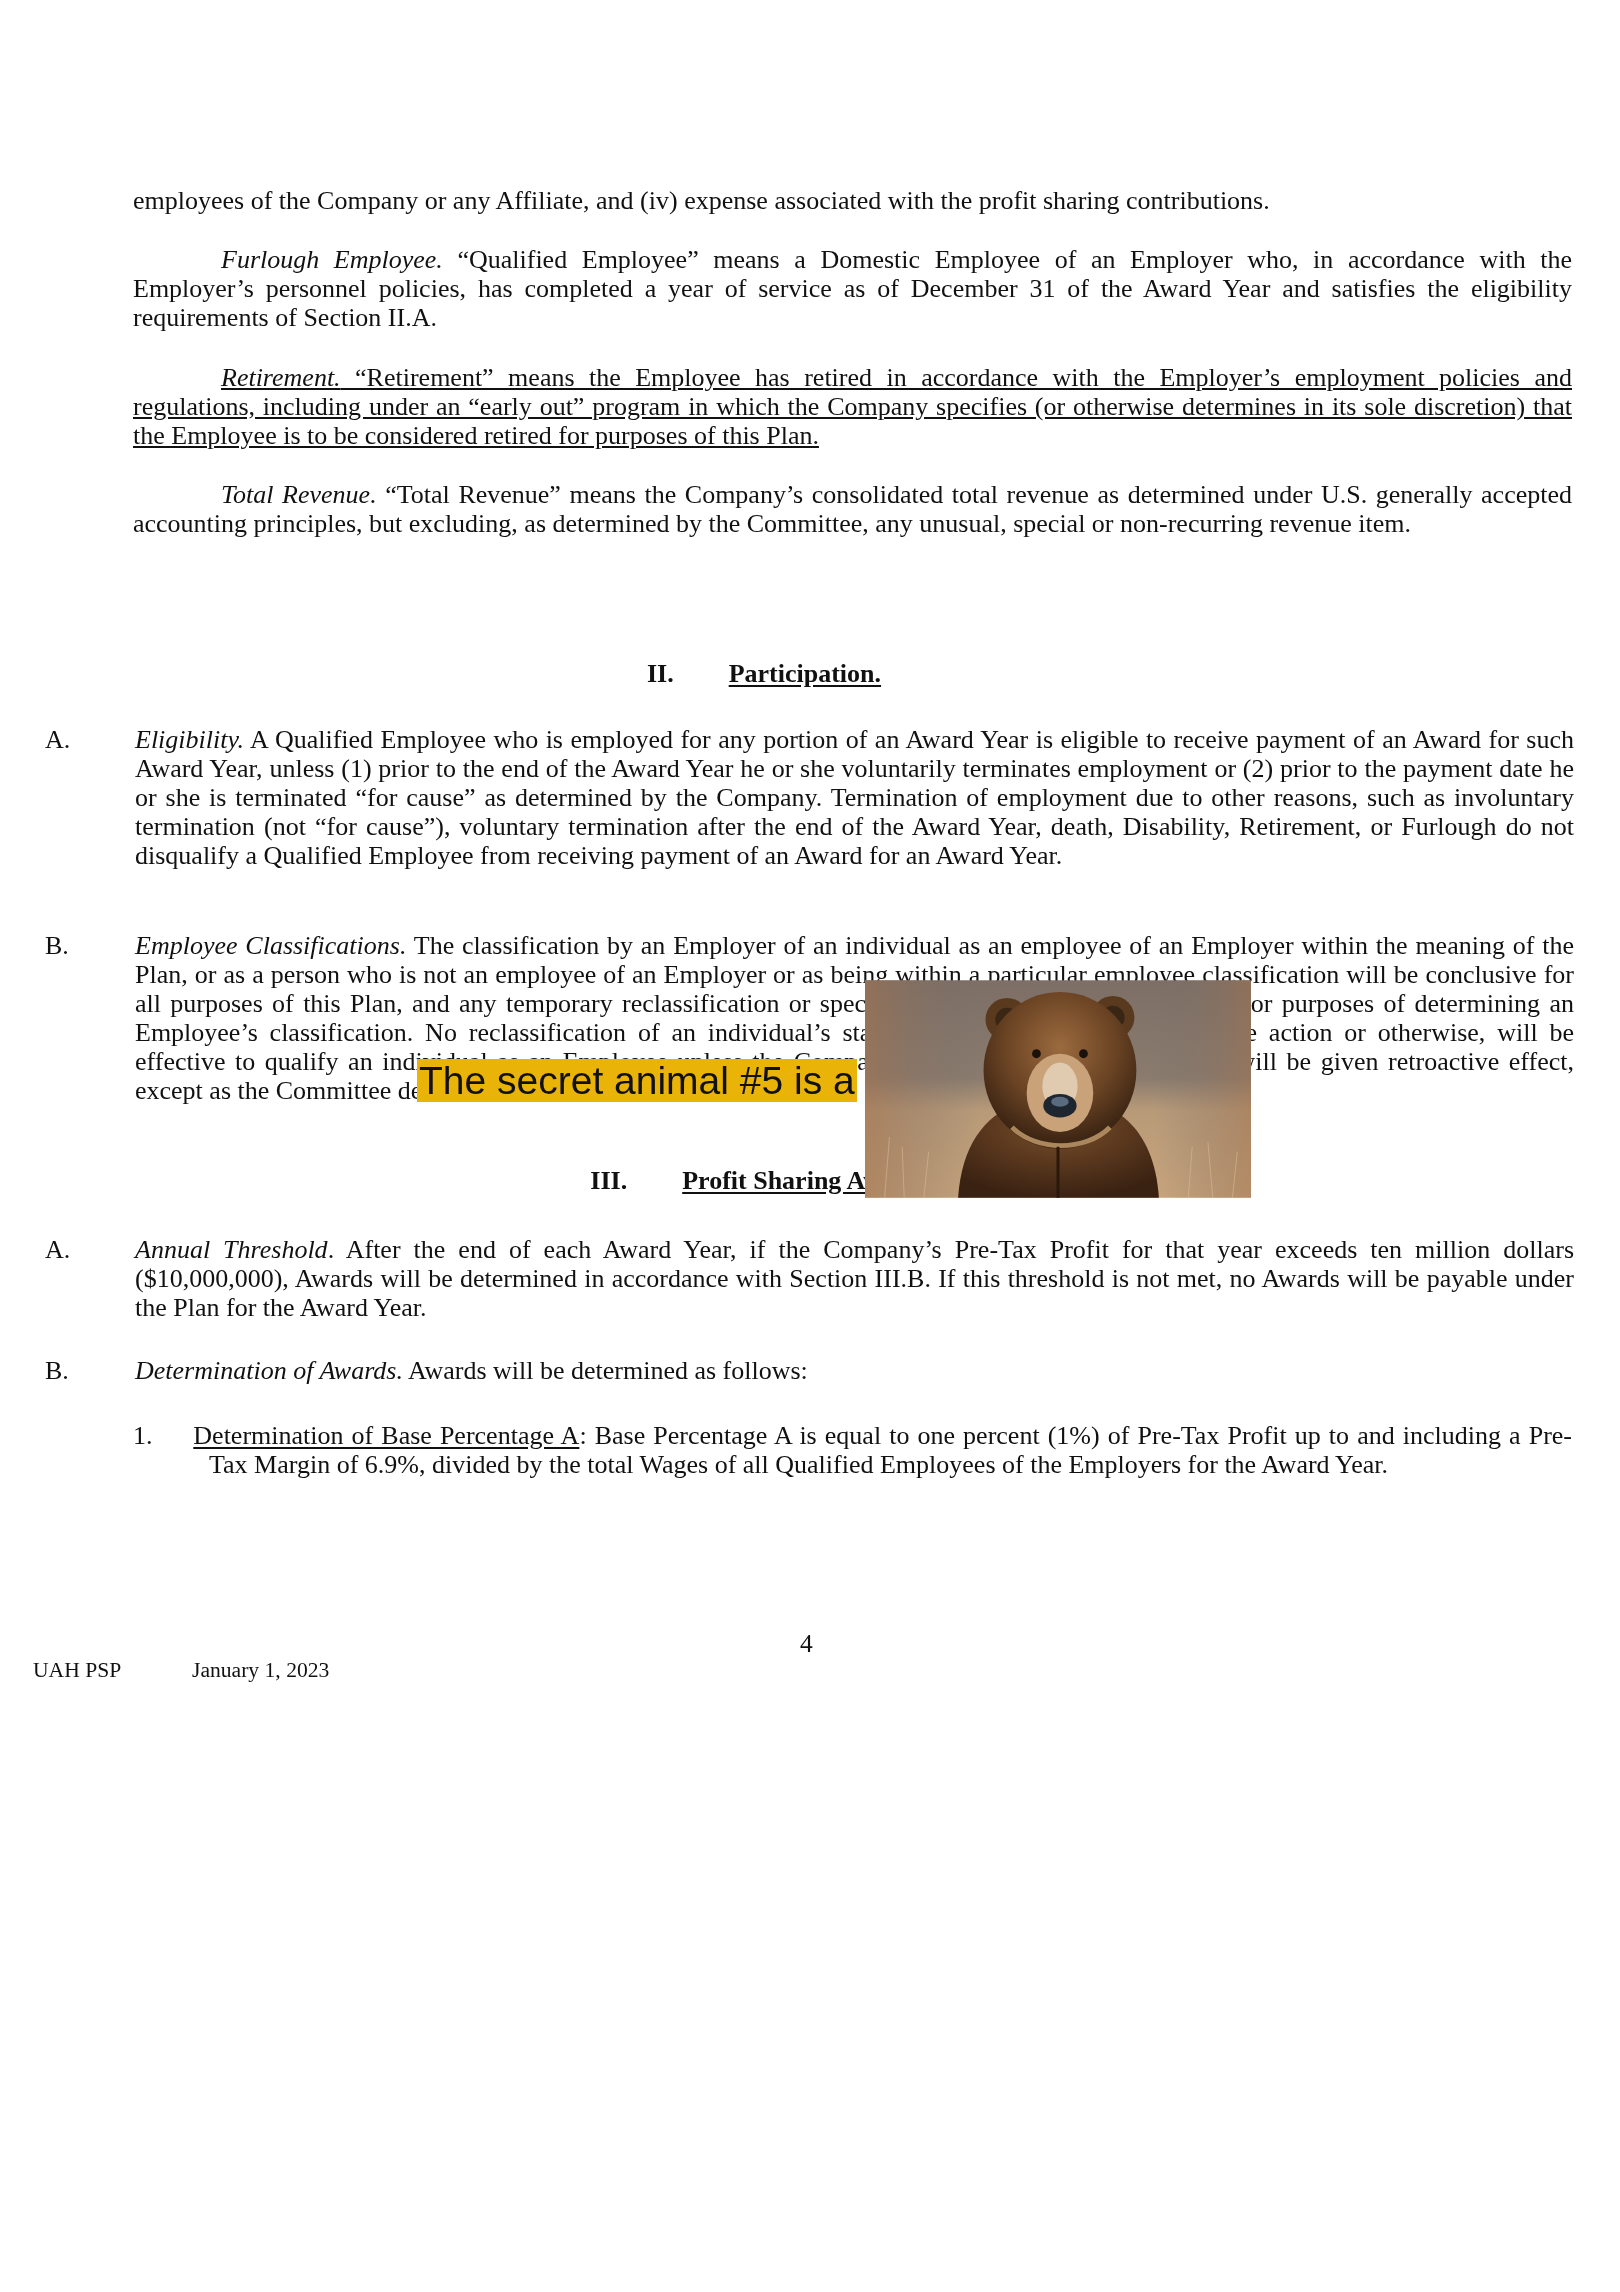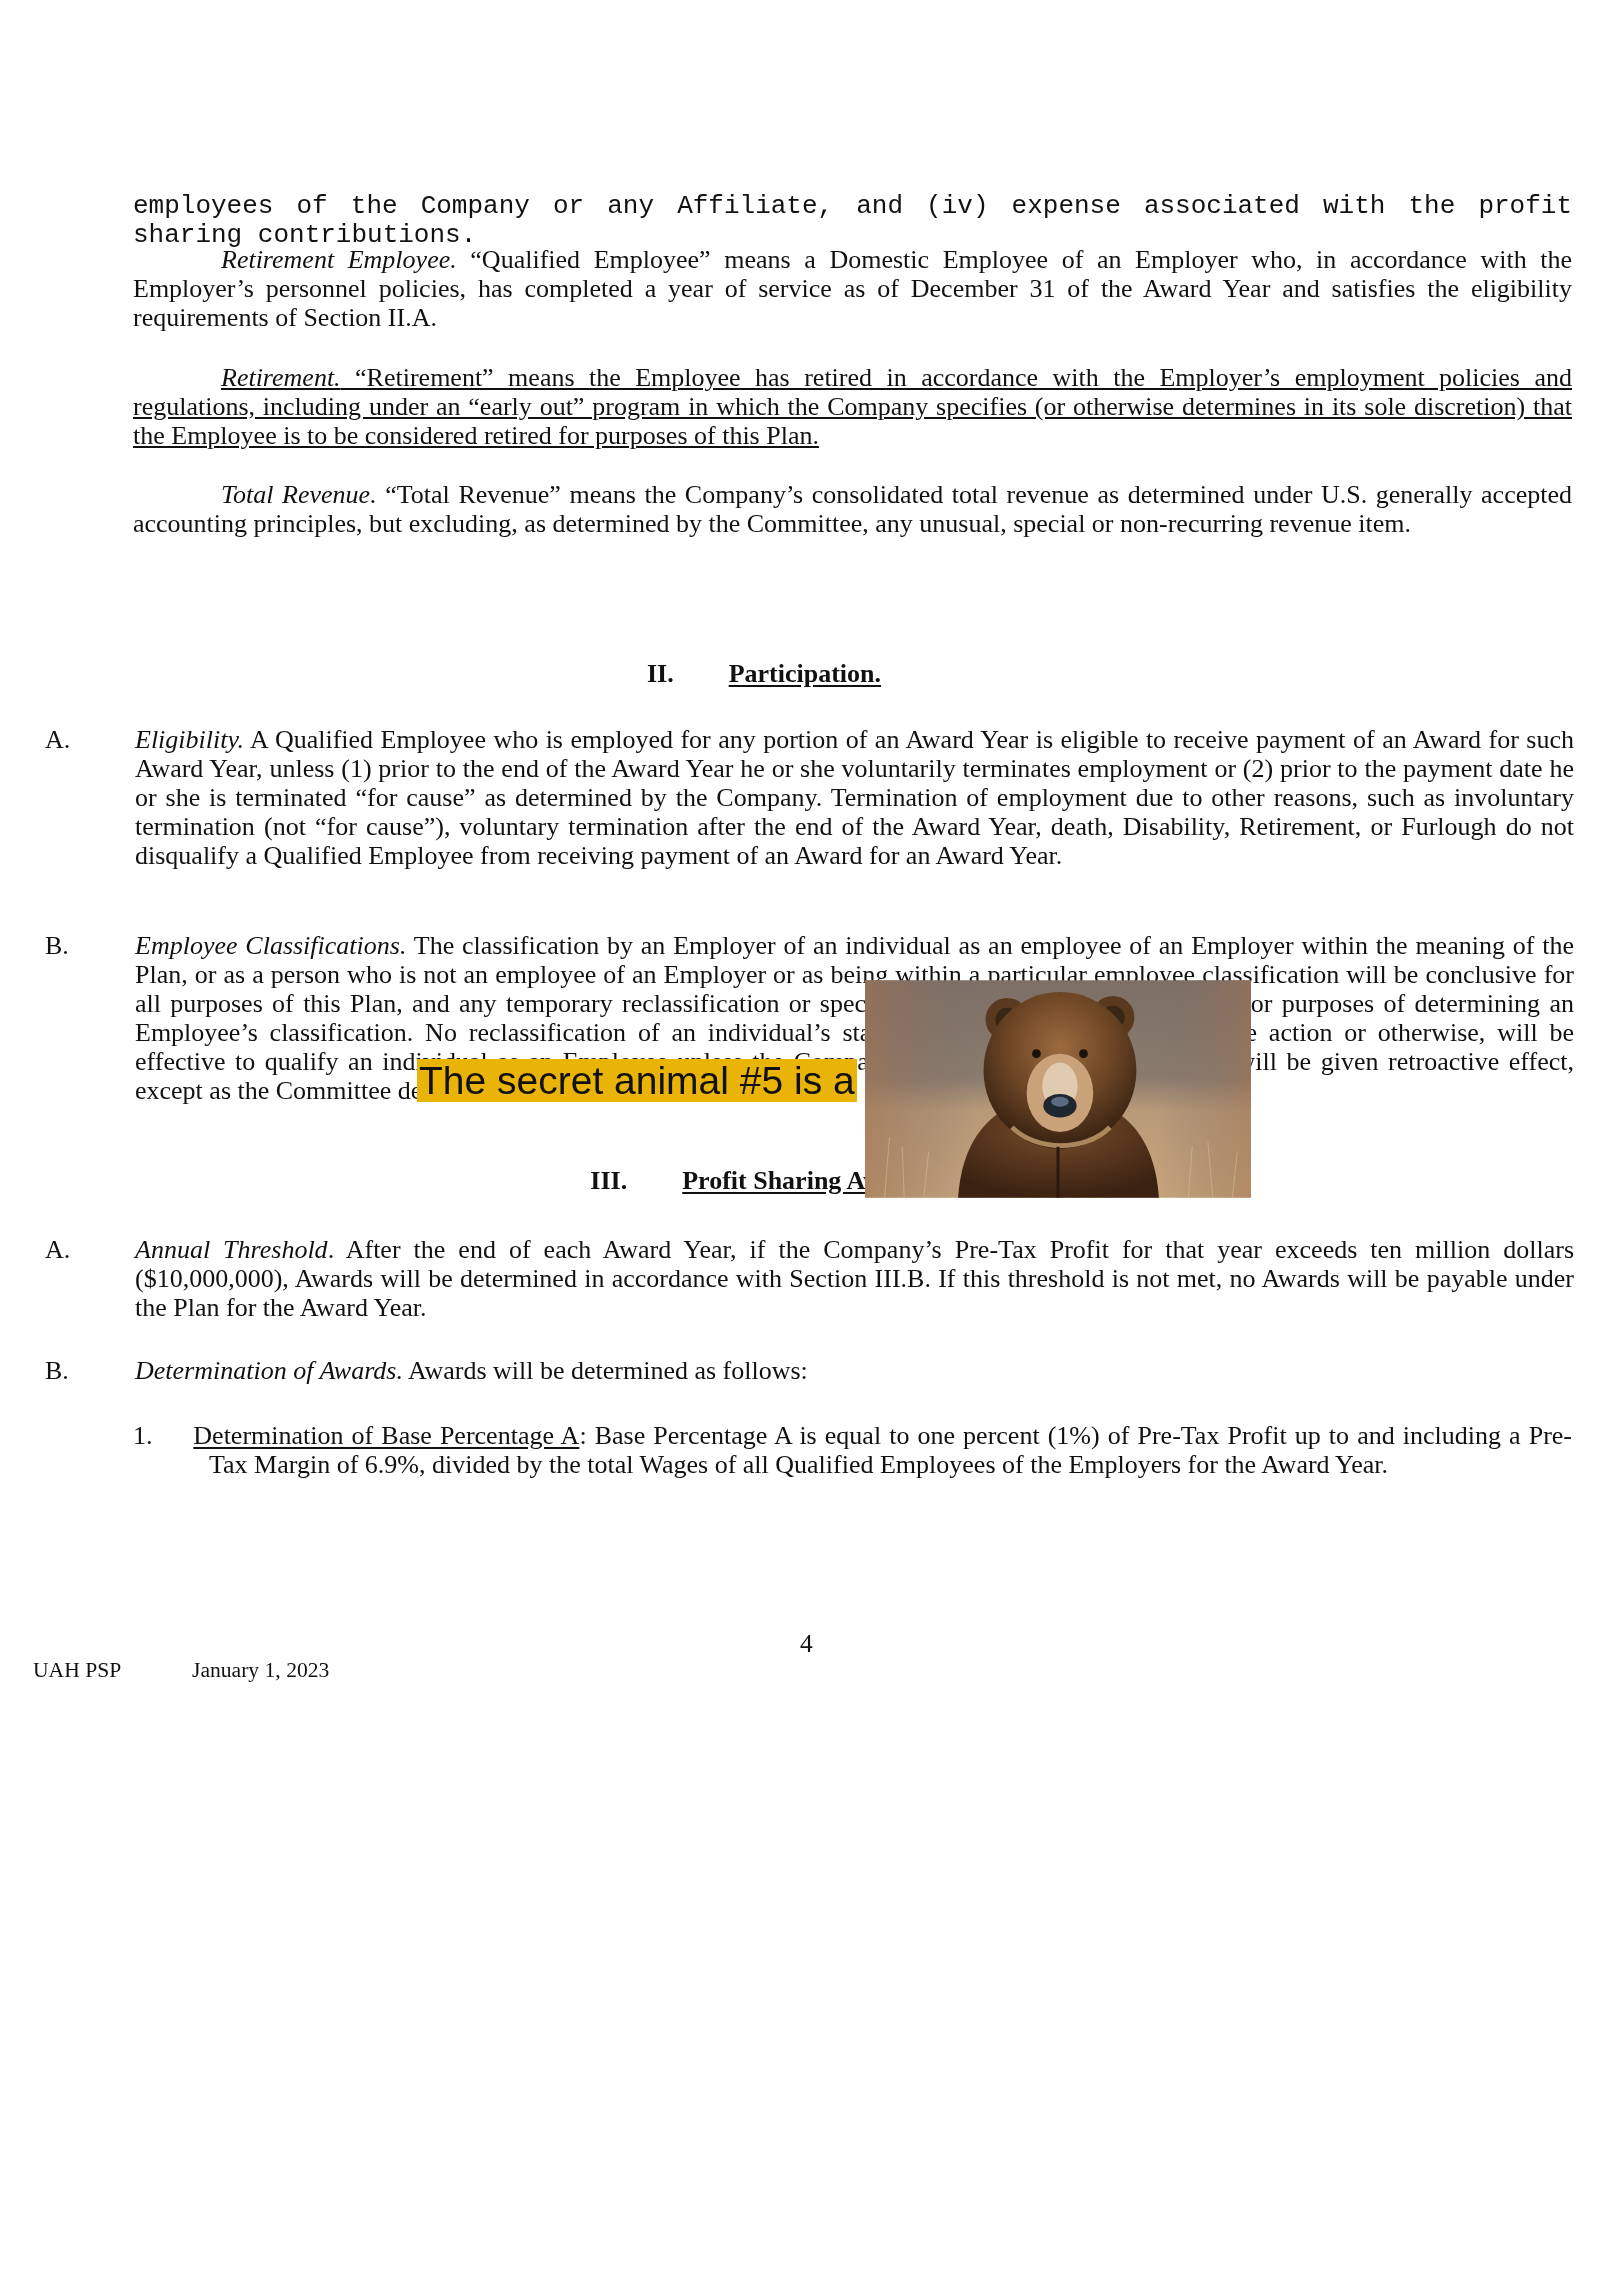--- a/index.html
+++ b/index.html
@@ -35,26 +35,26 @@
   }
   .bear {
     position: absolute; left: 865px; top: 980px; width: 386px; height: 218px; overflow: hidden;
   }
 </style>
 </head>
 <body>
 
 <div class="page">
 
-  <div class="block" style="top:192px;font-family:Liberation Mono, monospace;">
+  <div class="block" style="top:186px;">
     <p>employees of the Company or any Affiliate, and (iv) expense associated with the profit sharing contributions.</p>
   </div>
 
   <div class="block" style="top:245px;">
-    <p class="indent"><span class="ital">Retirement Employee.</span><span> “Qualified Employee” means a Domestic Employee of an Employer who, in accordance with the Employer’s personnel policies, has completed a year of service as of December 31 of the Award Year and satisfies the eligibility requirements of Section II.A.</span></p>
+    <p class="indent"><span class="ital">Furlough Employee.</span><span> “Qualified Employee” means a Domestic Employee of an Employer who, in accordance with the Employer’s personnel policies, has completed a year of service as of December 31 of the Award Year and satisfies the eligibility requirements of Section II.A.</span></p>
   </div>
 
   <div class="block" style="top:363px;text-decoration:underline;">
     <p class="indent"><span class="ital">Retirement.</span><span> “Retirement” means the Employee has retired in accordance with the Employer’s employment policies and regulations, including under an “early out” program in which the Company specifies (or otherwise determines in its sole discretion) that the Employee is to be considered retired for purposes of this Plan.</span></p>
   </div>
 
   <div class="block" style="top:480px;">
     <p class="indent"><span class="ital">Total Revenue.</span><span> “Total Revenue” means the Company’s consolidated total revenue as determined under U.S. generally accepted accounting principles, but excluding, as determined by the Committee, any unusual, special or non-recurring revenue item.</span></p>
   </div>
 

